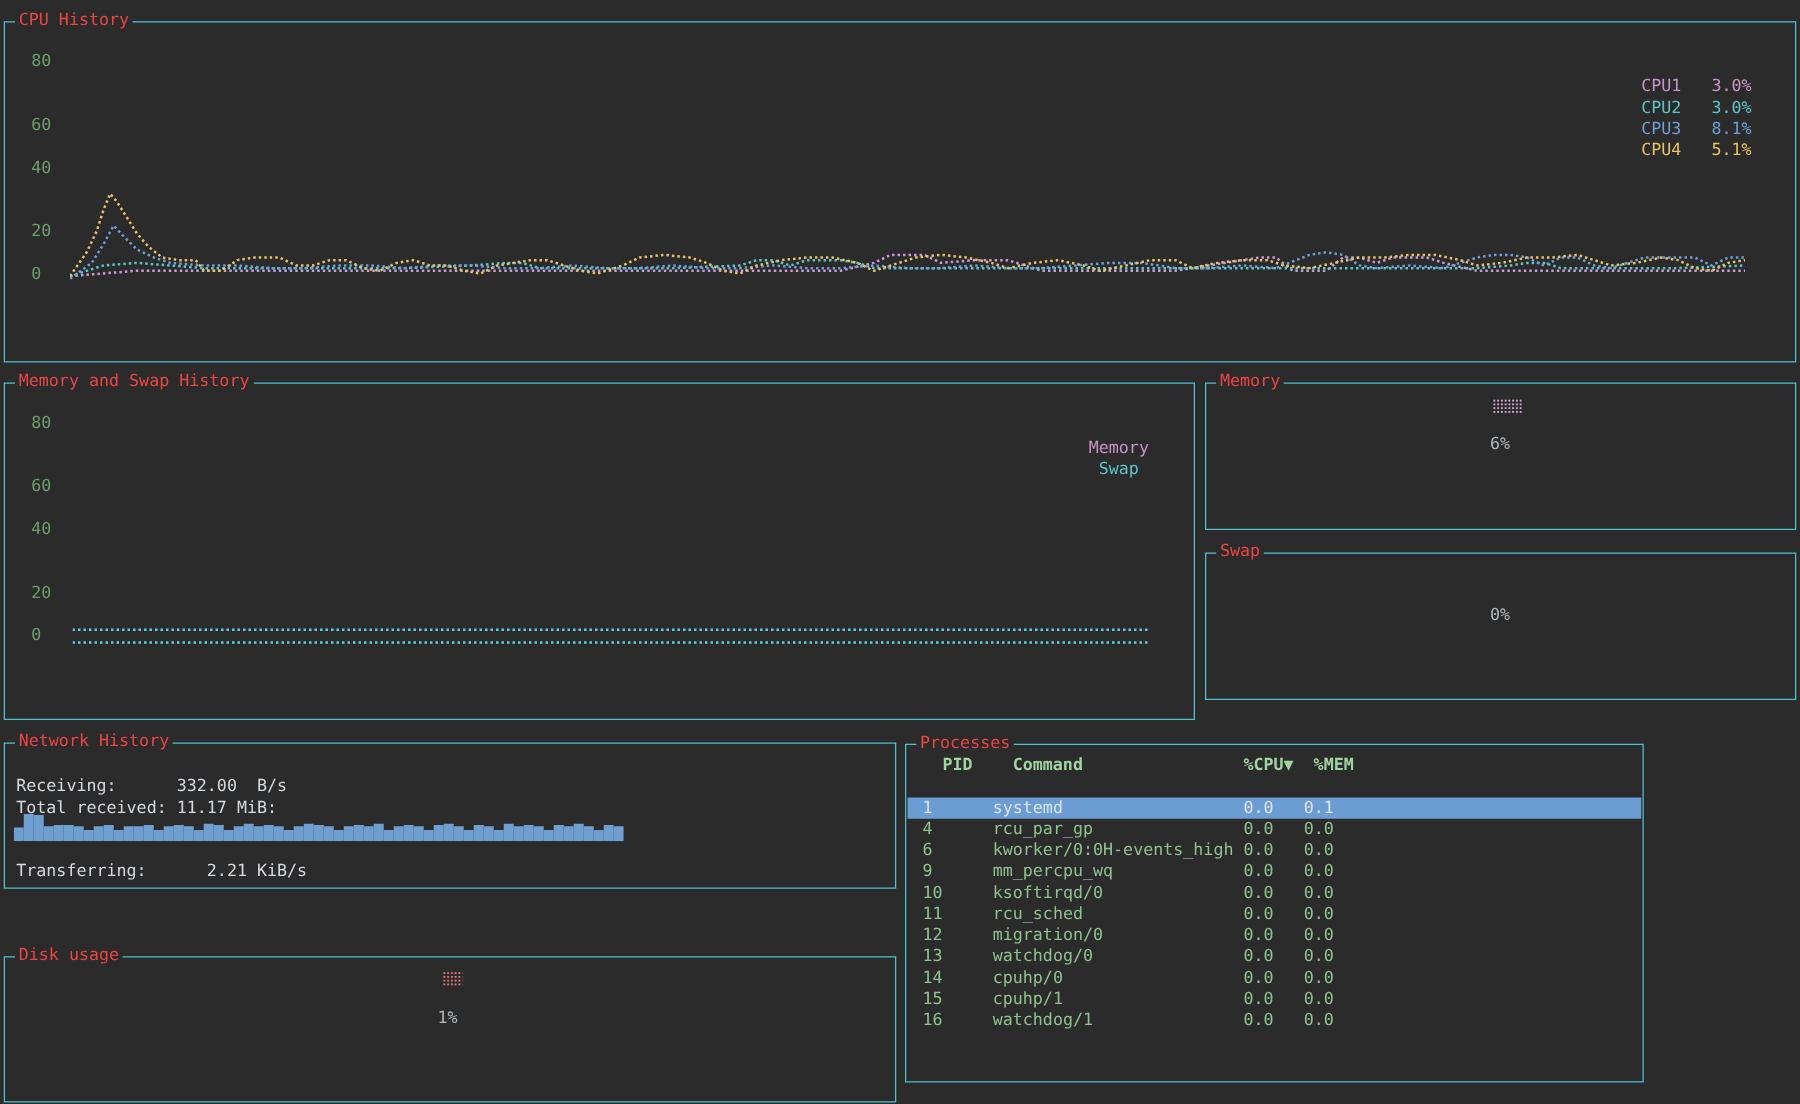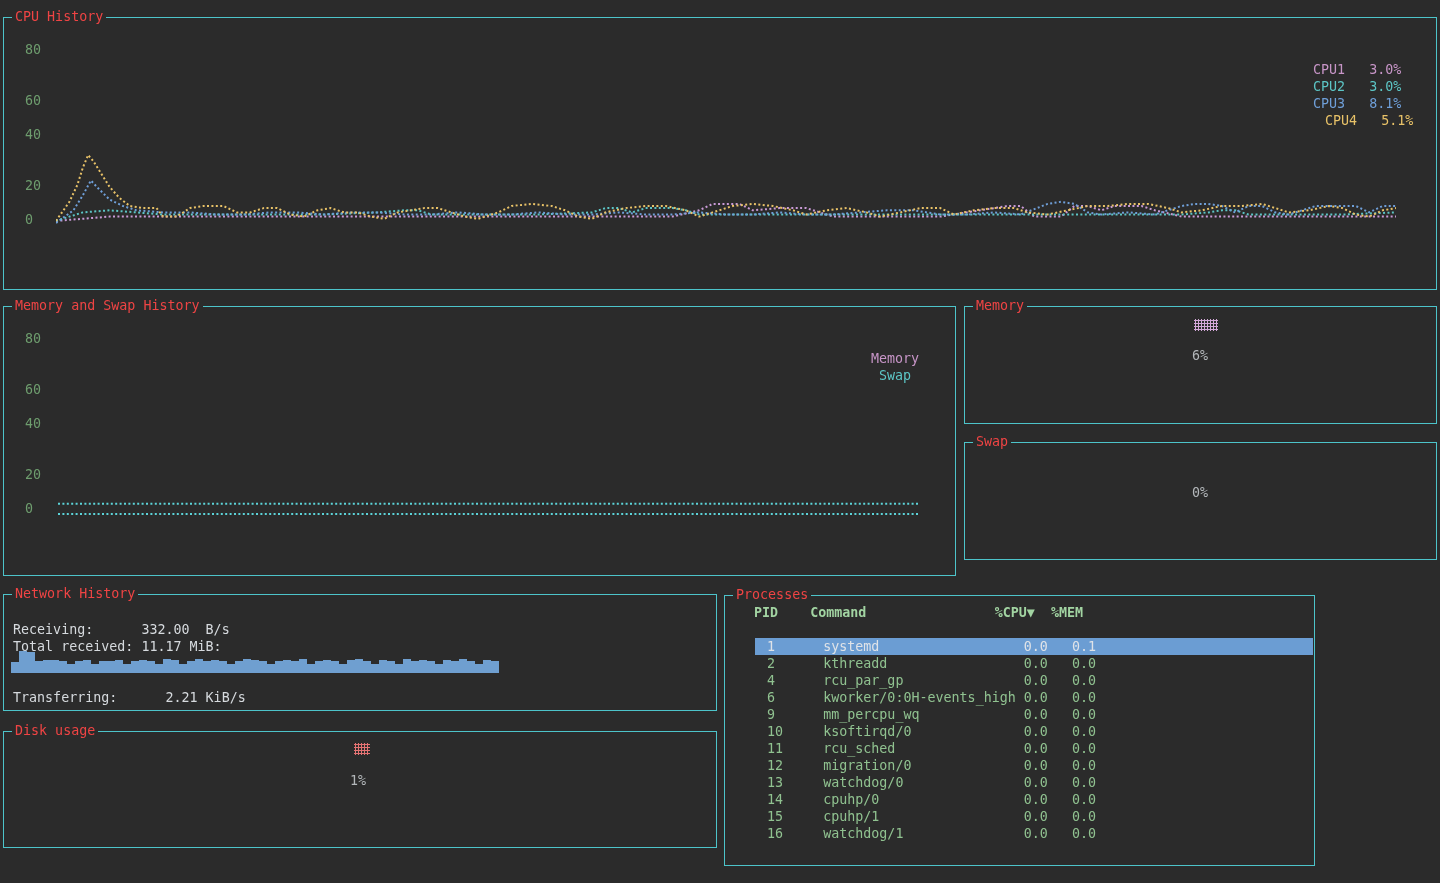--- a/index.html
+++ b/index.html
@@ -23,21 +23,21 @@
     padding: 0 3px;
     background: #2b2b2b;
     color: #ef4444;
     white-space: pre;
   }
   #cpu-panel      { left: 3px;   top: 17px;  width: 1434px; height: 273px; }
   #memhist-panel  { left: 3px;   top: 306px; width: 953px;  height: 270px; text-align: center; }
   #memgauge-panel { left: 964px; top: 306px; width: 473px;  height: 118px; }
   #swap-panel     { left: 964px; top: 442px; width: 473px;  height: 118px; }
   #network-panel  { left: 3px;   top: 594px; width: 714px;  height: 117px; }
-  #disk-panel     { left: 3px;   top: 731px; width: 714px;  height: 117px; }
+  #disk-panel     { left: 3px;   top: 765px; width: 714px;  height: 117px; }
   #proc-panel     { left: 724px; top: 595px; width: 591px;  height: 271px; }
 
   .ticks { position: absolute; inset: 0; }
   .tick  { position: absolute; left: 21px; color: #6e9d6e; line-height: 14px; white-space: pre; }
 
   .legend { position: absolute; }
   .legend-row { height: 17px; line-height: 17px; white-space: pre; }
 
   .chart-svg { position: absolute; display: block; }
   #cpu-chart  { left: 52px; top: 123px; width: 1340px; height: 90px; }
@@ -60,46 +60,46 @@
   #mem-pct  { left: 227px; top: 42px; }
   #swap-pct { left: 227px; top: 43px; }
   #disk-pct { left: 346px; top: 42px; }
 
   .phead {
     position: absolute; left: 1px; right: 1px; top: 8px;
     padding-left: 28px; white-space: pre;
     font-weight: bold; color: #a2d4a2; line-height: 17px;
   }
   .prows { position: absolute; left: 1px; right: 1px; top: 42px; }
-  .prow  { height: 17px; line-height: 17px; white-space: pre; color: #90c290; padding-left: 12px; margin-left: 29px; }
+  .prow  { height: 17px; line-height: 17px; white-space: pre; color: #90c290; padding-left: 12px; }
   .prow.selected { background: #6b9dd3; color: #dfe3e8; }
 </style>
 </head>
 <body>
 
 <div class="panel" id="cpu-panel">
   <div class="title">CPU History</div>
   <div class="ticks">
       <div class="tick" style="top: 25px;">80</div>
       <div class="tick" style="top: 76px;">60</div>
       <div class="tick" style="top: 110px;">40</div>
       <div class="tick" style="top: 161px;">20</div>
       <div class="tick" style="top: 195px;">0</div>
     </div>
   <svg class="chart-svg" id="cpu-chart" viewBox="0 0 1340 90">
       <polyline points="0,79.9 53.6,75.6 107.2,75.6 214.4,75.6 321.59999999999997,75.6 428.8,75.6 536,75.6 616.4,75.6 643.1999999999999,69.3 656.6,62.9 670,62.9 683.4,62.9 696.8000000000001,69.3 723.6,67.1 737.0000000000001,67.1 750.4000000000001,67.1 763.8,71.4 777.1999999999999,75.6 830.8,75.6 884.4000000000001,75.6 937.9999999999999,67.1 951.4,65.0 964.8,65.0 978.1999999999999,75.6 1005,75.6 1018.4,65.0 1031.8,65.0 1045.2,69.3 1058.6000000000001,65.0 1072,65.0 1085.4,65.0 1098.8,69.3 1125.6,75.6 1179.2,75.6 1232.8,75.6 1286.3999999999999,75.6 1340,75.6" fill="none" stroke="#c99ad6" stroke-width="2" stroke-dasharray="2 2.4" stroke-linejoin="round"></polyline>
       <polyline points="0,79.9 26.8,71.4 53.6,69.3 80.39999999999999,71.4 107.2,73.5 160.79999999999998,73.5 214.4,73.5 268,73.5 321.59999999999997,71.4 348.40000000000003,69.3 361.8,69.3 375.20000000000005,73.5 428.8,73.5 482.4,73.5 536,71.4 549.4,67.1 562.8,67.1 576.2,71.4 589.6,67.1 603,67.1 616.4,67.1 629.8,69.3 643.1999999999999,73.5 696.8000000000001,73.5 750.4000000000001,73.5 804,73.5 857.6,73.5 911.2,73.5 964.8,73.5 1018.4,73.5 1072,73.5 1125.6,73.5 1152.4,71.4 1165.8,69.3 1179.2,69.3 1192.6,73.5 1232.8,73.5 1286.3999999999999,73.5 1340,71.4" fill="none" stroke="#5cc5c5" stroke-width="2" stroke-dasharray="2 2.4" stroke-linejoin="round"></polyline>
       <polyline points="0,82.0 17.42,69.3 26.8,54.4 34.84,39.5 42.88,48.0 53.6,58.6 67,65.0 80.39999999999999,69.3 107.2,71.4 134,71.4 160.79999999999998,73.5 187.60000000000002,73.5 214.4,71.4 241.2,71.4 268,73.5 294.8,71.4 321.59999999999997,71.4 348.40000000000003,73.5 375.20000000000005,73.5 402,71.4 428.8,73.5 455.6,73.5 482.4,71.4 509.2,73.5 536,73.5 562.8,71.4 589.6,73.5 616.4,73.5 643.1999999999999,71.4 670,73.5 696.8000000000001,73.5 723.6,71.4 750.4000000000001,73.5 777.1999999999999,73.5 804,71.4 830.8,69.3 857.6,69.3 884.4000000000001,73.5 911.2,73.5 937.9999999999999,71.4 964.8,73.5 991.6,62.9 1005,60.8 1018.4,62.9 1031.8,71.4 1045.2,73.5 1072,71.4 1098.8,73.5 1125.6,65.0 1139,62.9 1152.4,62.9 1165.8,65.0 1179.2,71.4 1192.6,65.0 1206,65.0 1219.4,71.4 1232.8,73.5 1259.6,65.0 1273,65.0 1286.3999999999999,65.0 1299.8,65.0 1313.2,71.4 1326.6,65.0 1340,65.0" fill="none" stroke="#6f9fd8" stroke-width="2" stroke-dasharray="2 2.4" stroke-linejoin="round"></polyline>
       <polyline points="0,79.9 13.4,60.8 21.44,43.8 26.8,26.8 32.160000000000004,14.0 37.519999999999996,20.4 45.56,33.1 53.6,45.9 62.98,56.5 73.7,65.0 87.10000000000001,67.1 100.5,67.1 107.2,75.6 120.6,75.6 134,67.1 147.4,65.0 167.5,65.0 180.9,71.4 194.29999999999998,71.4 207.7,67.1 221.10000000000002,67.1 234.49999999999997,73.5 247.9,75.6 261.3,69.3 274.7,67.1 288.1,71.4 301.5,71.4 314.9,75.6 328.3,77.8 341.7,71.4 355.1,69.3 368.50000000000006,67.1 381.9,67.1 395.29999999999995,71.4 408.7,75.6 422.1,77.8 442.20000000000005,71.4 455.6,65.0 475.7,62.9 495.8,65.0 509.2,69.3 522.6,75.6 536,77.8 549.4,71.4 569.5,67.1 589.6,65.0 609.7,65.0 629.8,69.3 643.1999999999999,75.6 656.6,71.4 676.7,65.0 696.8000000000001,62.9 716.9000000000001,65.0 737.0000000000001,69.3 750.4000000000001,73.5 770.4999999999999,69.3 790.5999999999999,67.1 810.6999999999999,71.4 824.1,75.6 844.2,71.4 864.3000000000001,67.1 884.4000000000001,67.1 897.8000000000001,73.5 917.9000000000001,69.3 937.9999999999999,67.1 958.0999999999999,67.1 971.5,71.4 991.6,73.5 1011.7,69.3 1031.8,65.0 1051.9,65.0 1072,62.9 1092.1,62.9 1112.2,67.1 1125.6,71.4 1145.7,69.3 1165.8,65.0 1185.9,65.0 1206,62.9 1219.4,67.1 1232.8,71.4 1252.9,69.3 1273,65.0 1286.3999999999999,67.1 1299.8,73.5 1313.2,75.6 1326.6,69.3 1340,67.1" fill="none" stroke="#e8c268" stroke-width="2" stroke-dasharray="2 2.4" stroke-linejoin="round"></polyline>
     </svg>
-  <div class="legend" style="left:1309px; top:43px;">
+  <div class="legend" style="left:1309px; top:43px;text-align:right;">
       <div class="legend-row" style="color: rgb(199, 149, 199);">CPU1   3.0%</div>
       <div class="legend-row" style="color: rgb(92, 197, 197);">CPU2   3.0%</div>
       <div class="legend-row" style="color: rgb(111, 159, 216);">CPU3   8.1%</div>
-      <div class="legend-row" style="color: rgb(232, 194, 104); margin-left: 12px;">CPU4   5.1%</div>
+      <div class="legend-row" style="color: rgb(232, 194, 104);">CPU4   5.1%</div>
     </div>
 </div>
 
 <div class="panel" id="memhist-panel">
   <div class="title">Memory and Swap History</div>
   <div class="ticks">
       <div class="tick" style="top: 25px;">80</div>
       <div class="tick" style="top: 76px;">60</div>
       <div class="tick" style="top: 110px;">40</div>
       <div class="tick" style="top: 161px;">20</div>
@@ -200,21 +200,20 @@
   <div class="title">Disk usage</div>
   <div class="dotgrid" id="disk-dots" style="color: rgb(229, 115, 115);"></div>
   <div class="pct" id="disk-pct">1%</div>
 </div>
 
 <div class="panel" id="proc-panel">
   <div class="title">Processes</div>
   <div class="phead" id="proc-header">PID    Command                %CPU▼  %MEM</div>
   <div class="prows" id="proc-rows">
       <div class="prow selected">1      systemd                  0.0   0.1</div>
-      <div class="prow">2      kthreadd                 0.0   0.0</div>
       <div class="prow">4      rcu_par_gp               0.0   0.0</div>
       <div class="prow">6      kworker/0:0H-events_high 0.0   0.0</div>
       <div class="prow">9      mm_percpu_wq             0.0   0.0</div>
       <div class="prow">10     ksoftirqd/0              0.0   0.0</div>
       <div class="prow">11     rcu_sched                0.0   0.0</div>
       <div class="prow">12     migration/0              0.0   0.0</div>
       <div class="prow">13     watchdog/0               0.0   0.0</div>
       <div class="prow">14     cpuhp/0                  0.0   0.0</div>
       <div class="prow">15     cpuhp/1                  0.0   0.0</div>
       <div class="prow">16     watchdog/1               0.0   0.0</div>

